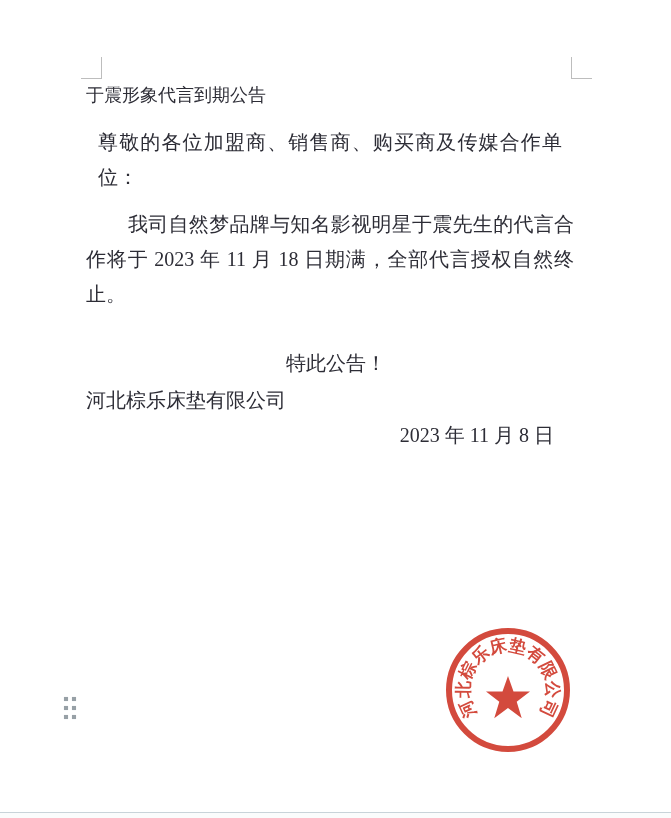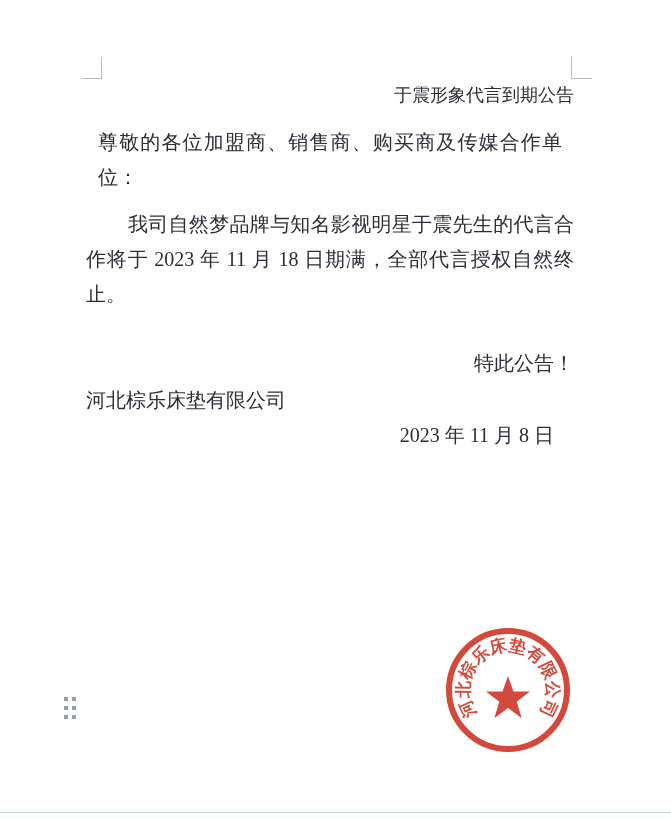--- a/index.html
+++ b/index.html
@@ -14,24 +14,24 @@
   .crop-mark { position:absolute; width:20px; height:21px; }
   .crop-mark.tl { left:81px; top:57px; border-right:1px solid #bdbdbd; border-bottom:1px solid #bdbdbd; }
   .crop-mark.tr { left:571px; top:57px; border-left:1px solid #bdbdbd; border-bottom:1px solid #bdbdbd; }
 
   
   .doc-body {
     position:absolute; left:86px; top:78px; width:488px;
     font-size:20px; line-height:35px; color:#2d2d36;
     text-align:justify; text-justify:inter-ideograph;
   }
-  .doc-title { font-size:18px; font-weight:normal; text-align:right; line-height:35px; margin:0; letter-spacing:0; }
+  .doc-title { font-size:18px; font-weight:normal; text-align:left; line-height:35px; margin:0; letter-spacing:0; }
   .doc-body p { margin:12px 0 8px; text-indent:42px; }
   p.salutation { margin:12px; text-indent:0; }
-  p.closing { margin:34px 0 0; text-indent:12px; text-align:right; }
+  p.closing { margin:34px 0 0; text-indent:12px; text-align:center; }
   p.sig-company { margin:2px 0 0; text-indent:0; text-align:left; padding-right:6px; }
   p.sig-date { margin:0; text-indent:0; text-align:right; padding-right:20px; }
 
   
   .handle-dots {
     position:absolute; left:64px; top:697px;
     display:grid; grid-template-columns:repeat(2,4px); grid-auto-rows:4px; gap:5px 4px;
   }
   .handle-dots i { display:block; background:#97a0a6; box-shadow:0 0 1px #c4cacd; }
 

